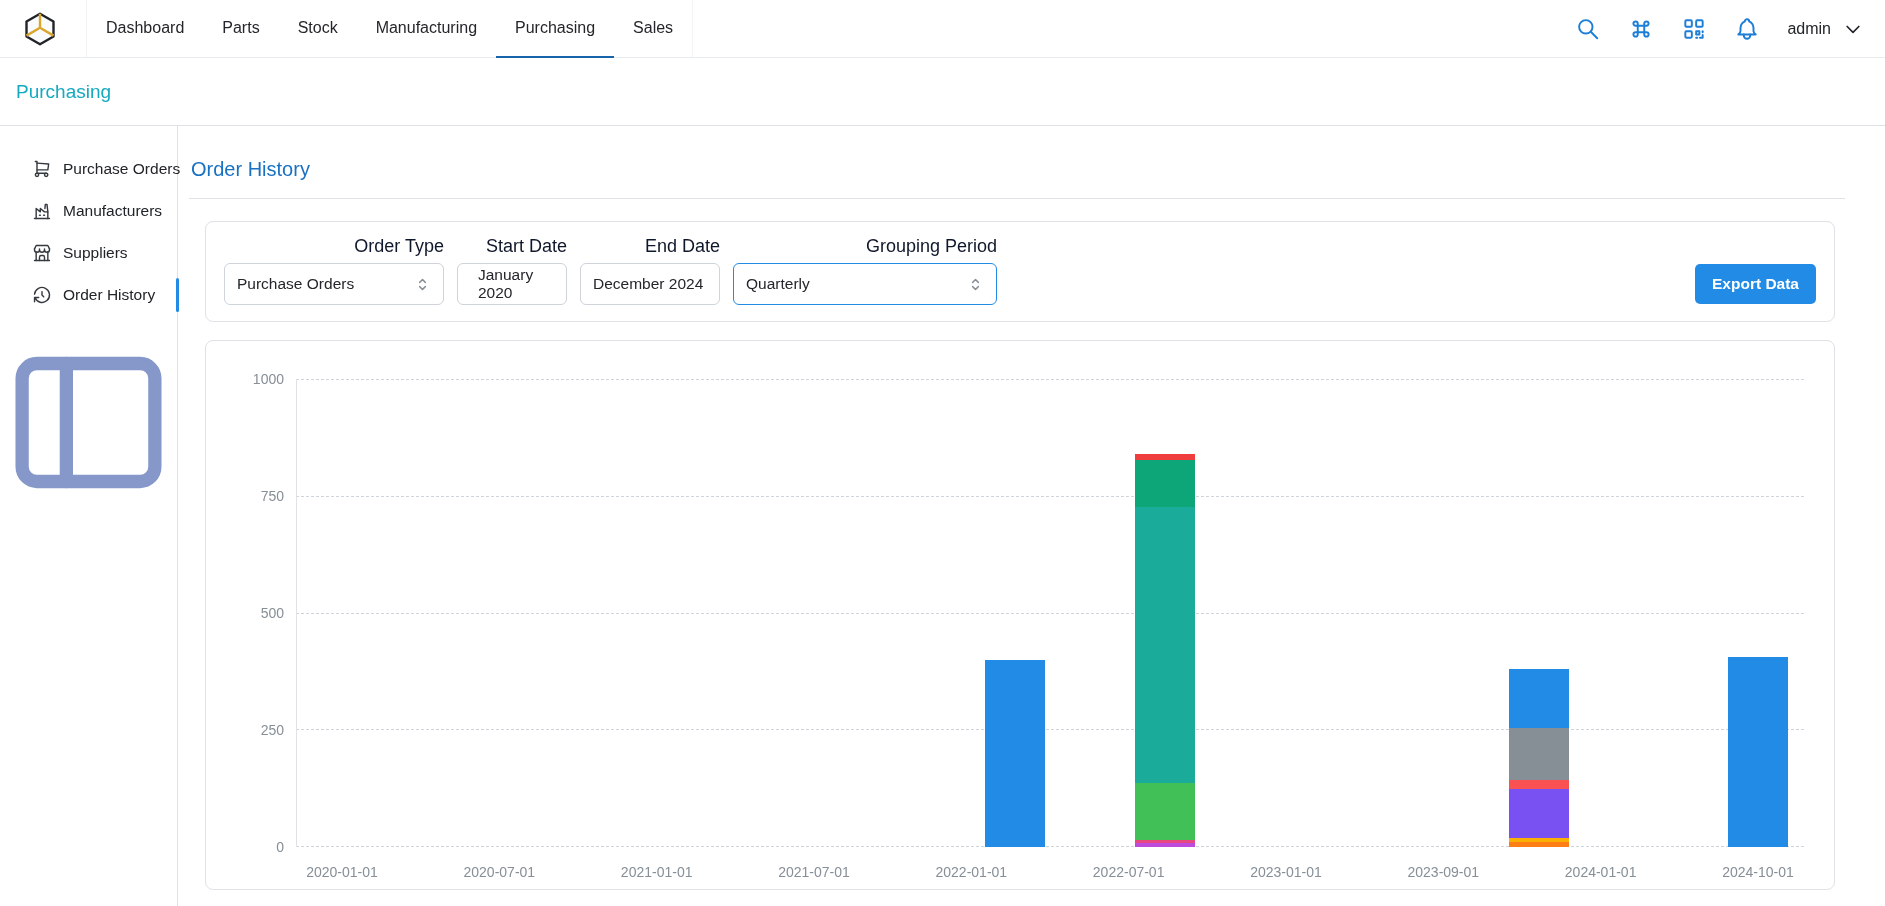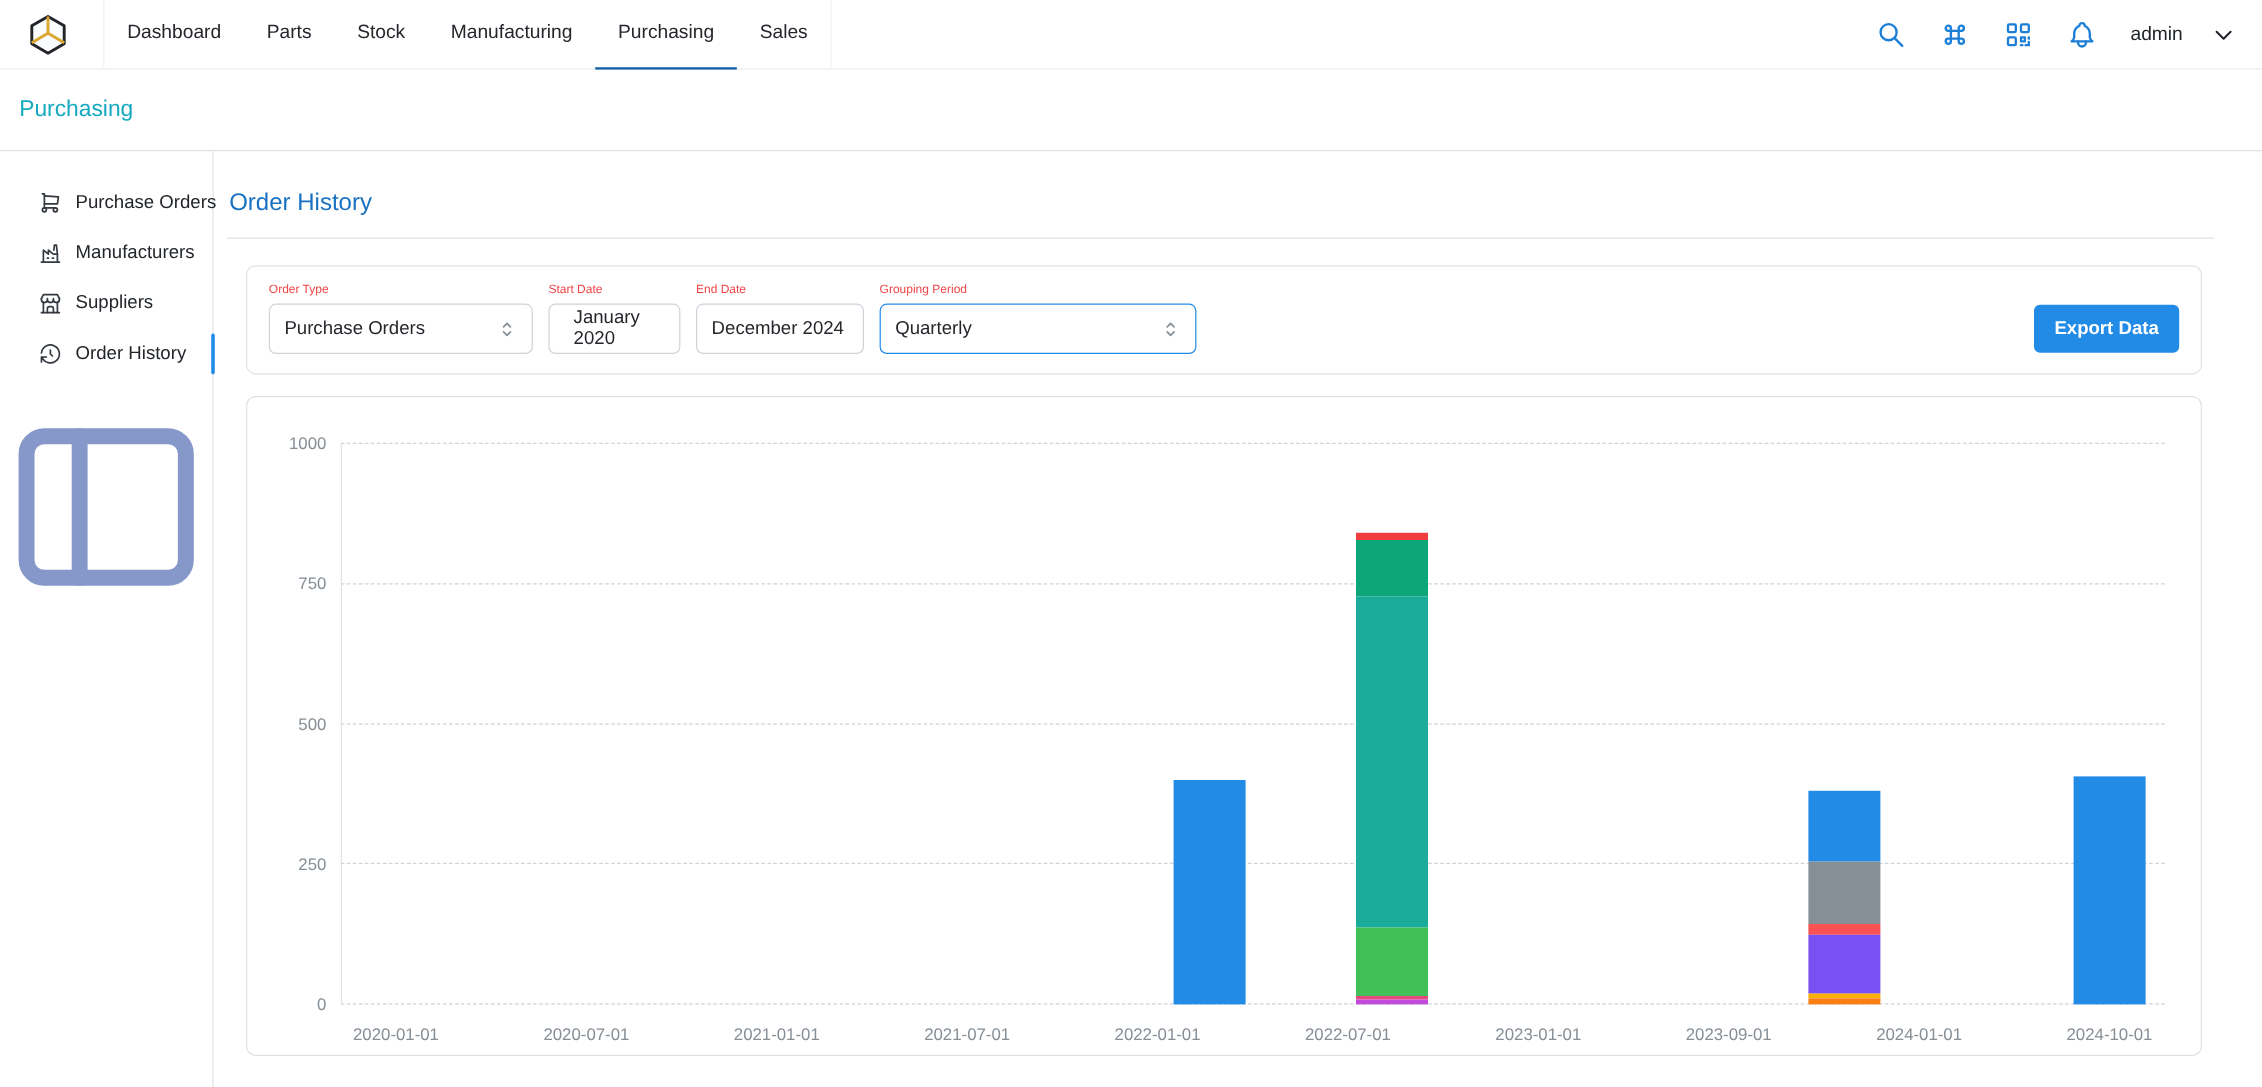--- a/index.html
+++ b/index.html
@@ -19,21 +19,21 @@
   .logo { width: 36px; height: 36px; margin-right: 28px; cursor: pointer; }
   .tabs { display: flex; height: 100%; align-items: stretch; border-left:1px solid #f1f3f5; border-right:1px solid #f1f3f5; }
   .tab {
     display: flex; align-items: center; padding: 0 19px;
     font-size: 16px; color: #25262b; cursor: pointer;
     border-bottom: 2px solid transparent; margin-bottom:-1px; white-space: nowrap;
   }
   .tab.active { border-bottom-color: #1864ab; }
   .nav-right { margin-left: auto; display: flex; align-items: center; gap: 27px; }
   .nav-icon { width: 26px; height: 26px; color: #1c7ed6; cursor: pointer; }
-  .user-menu { display:flex; align-items:center; gap:24px; cursor:pointer; }
+  .user-menu { display:flex; align-items:center; gap:12px; cursor:pointer; }
   .user-name { font-size: 16px; color:#212529; }
   .user-chevron { width: 20px; height: 20px; color:#212529; }
 
   
   .crumb-bar {
     height: 68px; border-bottom: 1px solid #dee2e6;
     display: flex; align-items: center; padding: 0 16px;
   }
   .crumb { font-size: 19px; color: #15aabf; cursor: pointer; }
 
@@ -60,21 +60,21 @@
   .page-title { font-size: 20px; font-weight: 400; color: #1971c2; margin-left: 2px; }
   .title-rule { border: none; border-top: 1px solid #dee2e6; margin-top: 17px; }
 
   
   .filter-card {
     margin: 22px 10px 0 16px; border: 1px solid #dee2e6; border-radius: 8px;
     padding: 14px 18px 16px; display: flex; align-items: flex-end; gap: 13px;
     background: #fff;
   }
   .field { display: flex; flex-direction: column; gap: 6px; }
-  .field-label { font-size: 10px; font-weight: 500; color: #ef4444; }
+  .field-label { font-size: 18px; font-weight: 500; color: #0f172a; text-align: right; }
   .control {
     height: 42px; border: 1px solid #ced4da; border-radius: 6px;
     background: #fff; display: flex; align-items: center;
     padding: 0 12px; font-size: 15.5px; color: #25262b; cursor: pointer;
   }
   .control.select { justify-content: space-between; gap: 8px; font-weight: 500; }
   .control .sel-icon { width: 17px; height: 17px; color: #868e96; flex: none; }
   .w-ordertype { width: 220px; }
   .w-start { width: 110px; padding-left: 20px; }
   .w-end { width: 140px; }
@@ -86,21 +86,21 @@
     font-size: 15.5px; font-family: "Liberation Sans", sans-serif; font-weight: 600;
     padding: 0 17px; cursor: pointer;
   }
 
   
   .chart-card {
     margin: 18px 10px 0 16px; border: 1px solid #dee2e6; border-radius: 8px;
     height: 550px; padding: 14px 26px 8px; background: #fff;
   }
   .chart-inner { position: relative; height: 100%; }
-  .plot { position: absolute; left: 52px; right: 4px; top: 12px; height: 480px; }
+  .plot { position: absolute; left: 64px; right: 4px; top: 12px; height: 480px; }
   .gridlines {
     position: absolute; left: 0; right: 0; top: 12px; height: 468px;
     display: flex; flex-direction: column; justify-content: space-between;
   }
   .gridline { height: 0; border-top: 1px dashed #ced4da; }
   .y-axis-line { position: absolute; left: 0; top: 12px; height: 468px; width: 1px; background: #dee2e6; }
   .y-labels {
     position: absolute; left: -58px; width: 46px; top: 12px; height: 468px;
     display: flex; flex-direction: column; justify-content: space-between; align-items: flex-end;
   }

